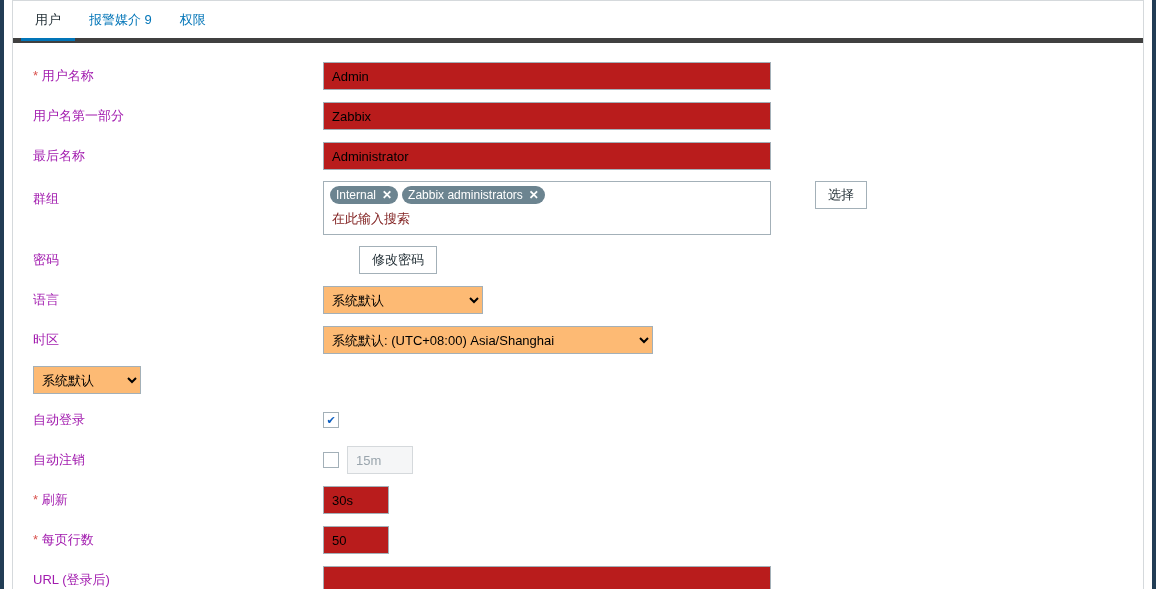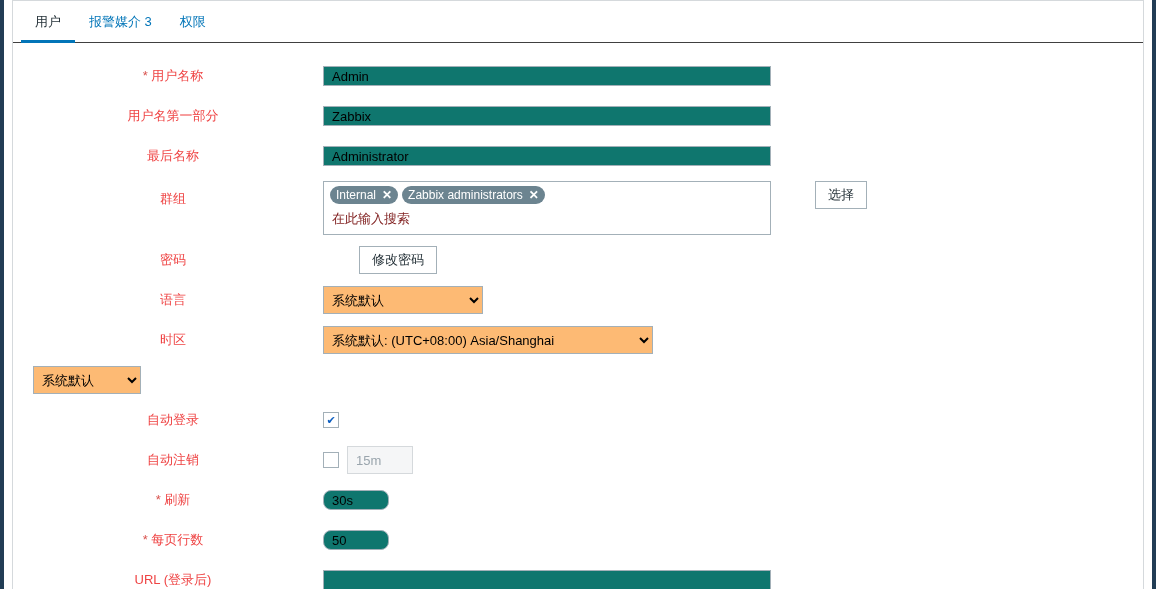--- a/index.html
+++ b/index.html
@@ -16,21 +16,21 @@
     border-left: 4px solid #223d55;
     border-right: 4px solid #223d55;
     padding-bottom: 40px;
   }
   .panel {
     border: 1px solid #d5d9dc;
     margin: 0 8px 10px 8px;
     background: #fff;
   }
   .tabs {
-    border-bottom: 1px solid #404040;
+    border-bottom: 5px solid #404040;
     display: flex;
     align-items: center;
     height: 42px;
     padding: 0 8px;
   }
   .tab {
     padding: 0 14px;
     height: 42px;
     line-height: 42px;
     color: #0275b8;
@@ -46,43 +46,43 @@
   }
   .row {
     display: flex;
     align-items: center;
     margin-bottom: 10px;
     min-height: 30px;
   }
   .row.tall { align-items: flex-start; }
   .lbl {
     width: 290px;
-    text-align: center;
+    text-align: left;
     padding-right: 10px;
-    color: #ef4444;
+    color: #a21caf;
     line-height: 28px;
   }
   .req::before {
     content: "* ";
     color: #d9534f;
   }
   .ctl {
     display: flex;
     align-items: center;
     gap: 8px;
   }
   input[type=text].txt {
-    height: 20px;
+    height: 28px;
     border: 1px solid #a3b0b8;
     padding: 0 8px;
     font-size: 13px;
-    background: #0f766e;
+    background: #b91c1c;
   }
   .w-wide { width: 448px; }
-  .w-sm { width: 66px; border-radius: 8px; }
+  .w-sm { width: 66px; }
   select.sel {
     height: 28px;
     border: 1px solid #a3b0b8;
     font-size: 13px;
     padding: 0 4px;
     background: #fdba74;
   }
   .btn {
     height: 28px;
     padding: 0 12px;
@@ -141,21 +141,21 @@
     padding: 0 8px;
   }
 </style>
 </head>
 <body>
 
 <div class="page">
   <div class="panel">
     <div class="tabs">
       <div class="tab active">用户</div>
-      <div class="tab">报警媒介 3</div>
+      <div class="tab">报警媒介 9</div>
       <div class="tab">权限</div>
     </div>
 
     <div class="form">
 
       <div class="row">
         <div class="lbl req">用户名称</div>
         <div class="ctl">
           <input type="text" class="txt w-wide" value="Admin" style="">
         </div>

